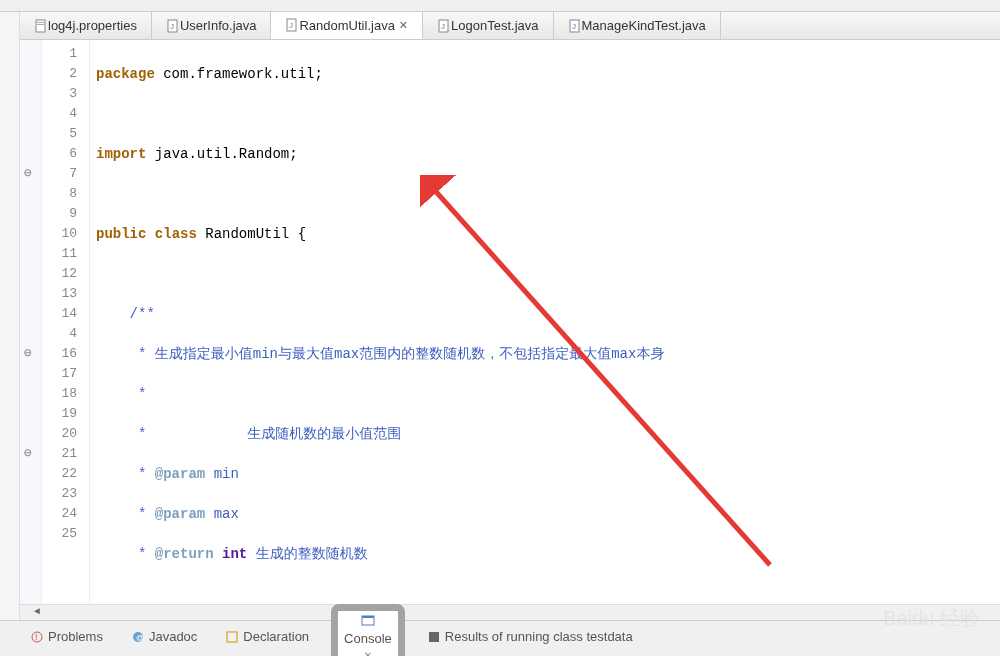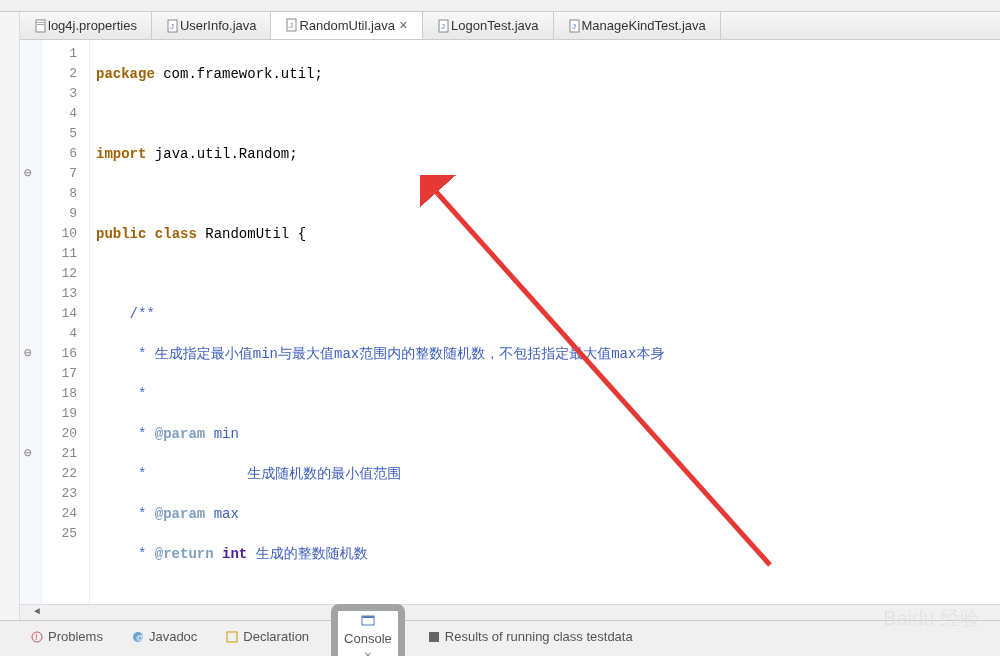--- a/index.html
+++ b/index.html
@@ -264,22 +264,22 @@
       <div class="code">
 <div class="code-line"><span class="kw">package</span><span> com.framework.util;</span></div>
 <div class="code-line"></div>
 <div class="code-line"><span class="kw">import</span><span> java.util.Random;</span></div>
 <div class="code-line"></div>
 <div class="code-line"><span class="kw">public</span> <span class="kw">class</span><span> RandomUtil </span><span>{</span></div>
 <div class="code-line"></div>
 <div class="code-line doc">    /**</div>
 <div class="code-line"><span class="doc">     * </span><span class="cn">生成指定最小值min与最大值max范围内的整数随机数，不包括指定最大值max本身</span></div>
 <div class="code-line doc">     *</div>
+<div class="code-line"><span class="doc">     *            </span><span class="cn">生成随机数的最小值范围</span></div>
 <div class="code-line"><span class="doc">     * </span><span class="tag">@param</span><span class="doc"> min</span></div>
-<div class="code-line"><span class="doc">     *            </span><span class="cn">生成随机数的最小值范围</span></div>
 <div class="code-line"><span class="doc">     * </span><span class="tag">@param</span><span class="doc"> max</span></div>
 <div class="code-line"><span class="doc">     * </span><span class="tag">@return</span><span class="docbold"> int </span><span class="cn">生成的整数随机数</span></div>
 
 
 
 
 
 
 
 

